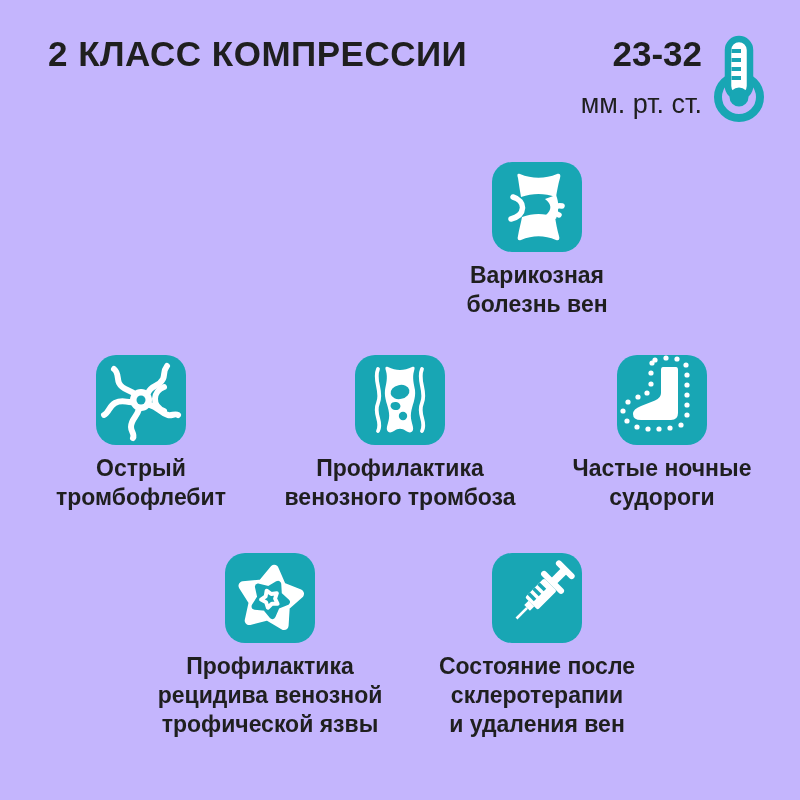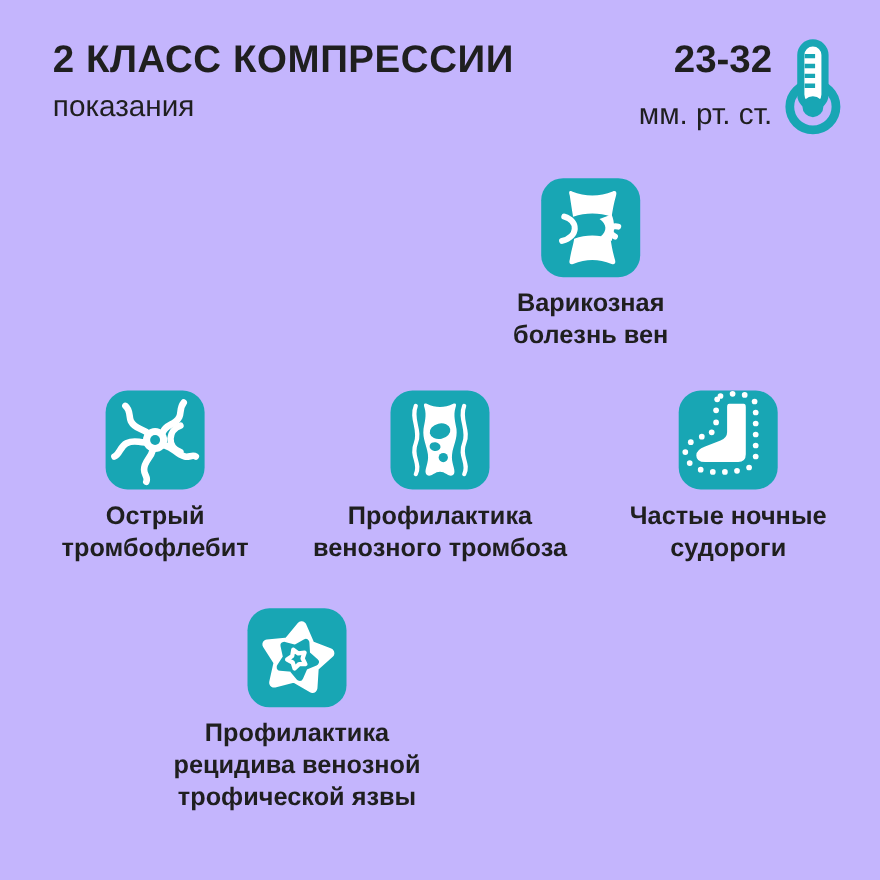--- a/index.html
+++ b/index.html
@@ -39,21 +39,20 @@
   .item-4 { left: 532px; top: 355px; justify-content: center; }
   .item-5 { left: 140px; top: 553px; }
   .item-6 { left: 407px; top: 553px; }
 </style>
 </head>
 <body>
 
 <div class="canvas">
 
   <div class="title">2 КЛАСС КОМПРЕССИИ</div>
-  <div class="subtitle">показания</div>
 
   <div class="pressure">
     <div class="pressure-value">23-32</div>
     <div class="pressure-unit">мм. рт. ст.</div>
   </div>
 
   <div class="thermo">
     <svg width="56" height="88" viewBox="0 0 56 88">
       <circle cx="28" cy="62" r="21" fill="none" stroke="#18A6B4" stroke-width="8"></circle>
       <rect x="17" y="4" width="22" height="58" rx="11" fill="#fff" stroke="#18A6B4" stroke-width="6.5"></rect>
@@ -160,14 +159,38 @@
         <path d="M49.2,16.3 L56.8,33.8 L74.5,40.8 L60.3,53.5 L59.1,72.5 L42.6,62.8 L24.2,67.6 L28.3,49 L18,32.8 L37,31 Z" fill="#fff" stroke="#fff" stroke-width="9" stroke-linejoin="round"></path>
         <path d="M49.2,16.3 L56.8,33.8 L74.5,40.8 L60.3,53.5 L59.1,72.5 L42.6,62.8 L24.2,67.6 L28.3,49 L18,32.8 L37,31 Z" fill="#18A6B4" stroke="#18A6B4" stroke-width="12" stroke-linejoin="round" transform="translate(45 46) rotate(20) scale(0.56) translate(-45 -46)"></path>
         <path d="M49.2,16.3 L56.8,33.8 L74.5,40.8 L60.3,53.5 L59.1,72.5 L42.6,62.8 L24.2,67.6 L28.3,49 L18,32.8 L37,31 Z" fill="none" stroke="#fff" stroke-width="13" stroke-linejoin="round" transform="translate(45 46) rotate(42) scale(0.30) translate(-45 -46)"></path>
       </svg>
     </div>
     <div class="item-label">Профилактика
 рецидива венозной
 трофической язвы</div>
   </div>
 
+  <div class="item item-6">
+    <div class="tile">
+      <svg width="90" height="90" viewBox="0 0 90 90">
+        <g transform="rotate(45 45 45)">
+          <g fill="#fff">
+            <rect x="33" y="2" width="24" height="6" rx="3"></rect>
+            <rect x="41" y="7" width="8" height="14"></rect>
+            <rect x="30" y="20" width="30" height="6" rx="3"></rect>
+            <rect x="36" y="26" width="18" height="27" rx="2"></rect>
+            <rect x="41" y="53" width="8" height="6"></rect>
+            <rect x="43.7" y="59" width="2.6" height="15"></rect>
+          </g>
+          <g fill="#18A6B4">
+            <rect x="36" y="32" width="9" height="3.5"></rect>
+            <rect x="36" y="39" width="9" height="3.5"></rect>
+            <rect x="36" y="46" width="9" height="3.5"></rect>
+          </g>
+        </g>
+      </svg>
+    </div>
+    <div class="item-label">Состояние после
+склеротерапии
+и удаления вен</div>
+  </div>
 
 </div>
 
 </body></html>

